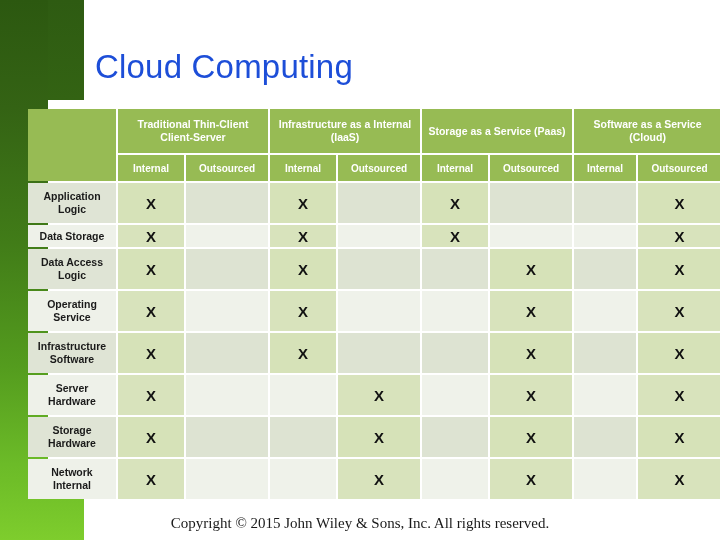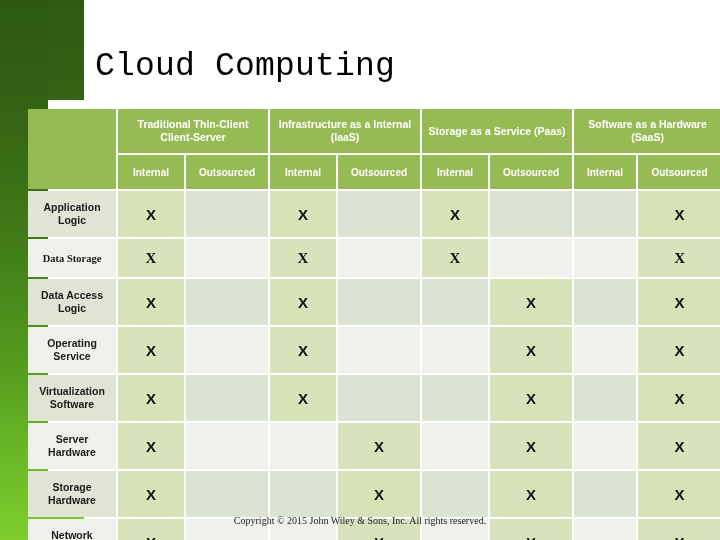--- a/index.html
+++ b/index.html
@@ -53,23 +53,23 @@
     width: 84px;
     height: 60px;
     background: linear-gradient(180deg, #6fbe28 0%, #7ecd2d 100%);
   }
 
   
   #title {
     position: absolute;
     left: 95px;
     top: 48px;
-    font-family: Liberation Mono, monospace;
+    font-family: Liberation Sans, sans-serif;
     font-size: 33px;
-    color: #000000;
+    color: #1d4ed8;
     letter-spacing: 0.2px;
     white-space: nowrap;
   }
 
   
   #matrix {
     position: absolute;
     left: 26px;
     top: 107px;
     width: 677px;
@@ -96,58 +96,58 @@
     padding: 2px 4px !important;
   }
   .corner {
     background: #97bb54;
   }
   
   .sub {
     background: #97bb54;
     color: #ffffff;
     font-size: 10px;
-    height: 34px;
+    height: 26px;
     line-height: 13px;
   }
 
   
   .rowlabel {
     color: #1a1a1a;
     font-size: 10.5px;
     line-height: 13px;
-    padding: 10px 4px !important;
+    padding: 4px 4px !important;
     text-align: center;
   }
   .cell {
     font-size: 15px;
     color: #111111;
     font-family: "Liberation Sans", sans-serif;
   }
 
   
   .band-a .rowlabel { background: #dfe4d5; }
   .band-b .rowlabel { background: #eef1e9; }
   .band-a .cell.off  { background: #dde3d2; }
   .band-b .cell.off  { background: #eff2ea; }
   .band-a .cell.on   { background: #d6e2b8; }
   .band-b .cell.on   { background: #d8e3bc; }
 
   tr.tall td { height: 40px; }
-  tr.short td { height: 38px; font-family: Liberation Serif, serif; }
+  tr.short td { height: 22px; }
 
   
   #footer {
     position: absolute;
     left: 0;
     top: 515px;
     width: 720px;
     text-align: center;
     font-family: "Liberation Serif", serif;
-    font-size: 10px;
+    font-size: 15px;
     color: #1a1a1a;
   }
 </style>
 </head>
 <body>
 
 <div id="slide">
 
   <div class="band-top"></div>
   <div class="band-main"></div>
@@ -166,21 +166,21 @@
         <col style="width:82px">
       <col style="width:62px">
         <col style="width:83px">
     </colgroup>
     <thead>
       <tr>
         <th class="corner" rowspan="2"></th>
         <th class="grp" colspan="2">Traditional Thin-Client Client-Server</th>
         <th class="grp" colspan="2">Infrastructure as a Internal (IaaS)</th>
         <th class="grp" colspan="2">Storage as a Service (Paas)</th>
-        <th class="grp" colspan="2">Software as a Hardware (SaaS)</th>
+        <th class="grp" colspan="2">Software as a Service (Cloud)</th>
       </tr>
       <tr>
         <th class="sub">Internal</th>
         <th class="sub">Outsourced</th>
         <th class="sub">Internal</th>
         <th class="sub">Outsourced</th>
         <th class="sub">Internal</th>
         <th class="sub">Outsourced</th>
         <th class="sub">Internal</th>
         <th class="sub">Outsourced</th>
@@ -225,21 +225,21 @@
           <td class="cell on">X</td>
           <td class="cell off"></td>
           <td class="cell on">X</td>
           <td class="cell off"></td>
           <td class="cell off"></td>
           <td class="cell on">X</td>
           <td class="cell off"></td>
           <td class="cell on">X</td>
         </tr>
         <tr class="band-a tall">
-          <td class="rowlabel">Virtualization Software</td>
+          <td class="rowlabel">Infrastructure Software</td>
           <td class="cell on">X</td>
           <td class="cell off"></td>
           <td class="cell on">X</td>
           <td class="cell off"></td>
           <td class="cell off"></td>
           <td class="cell on">X</td>
           <td class="cell off"></td>
           <td class="cell on">X</td>
         </tr>
         <tr class="band-b tall">

